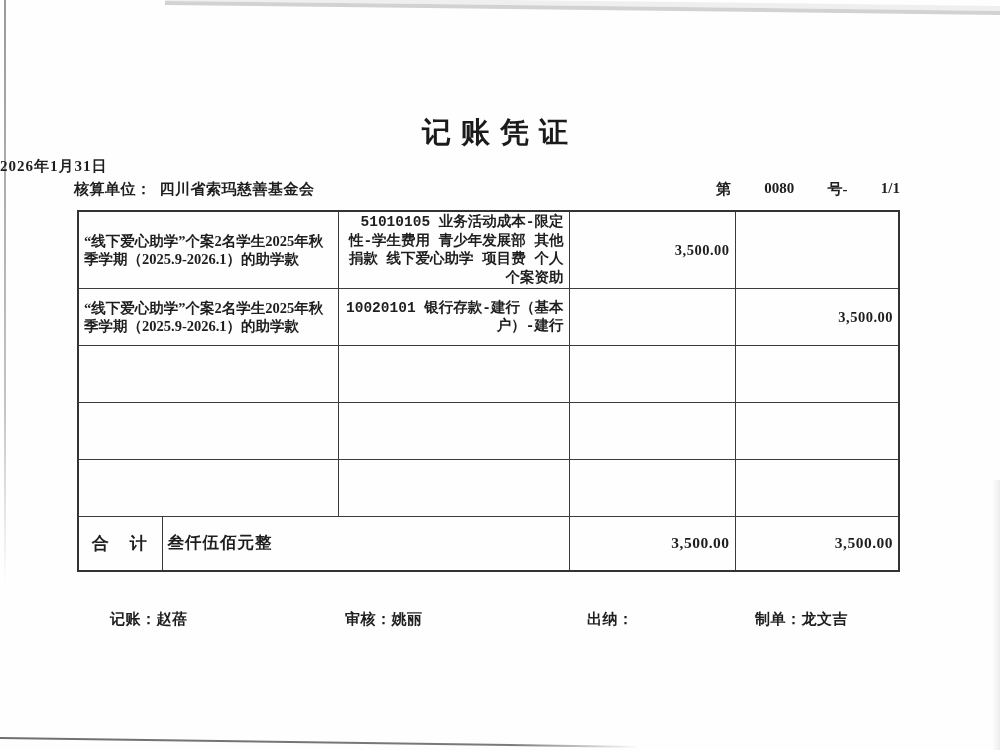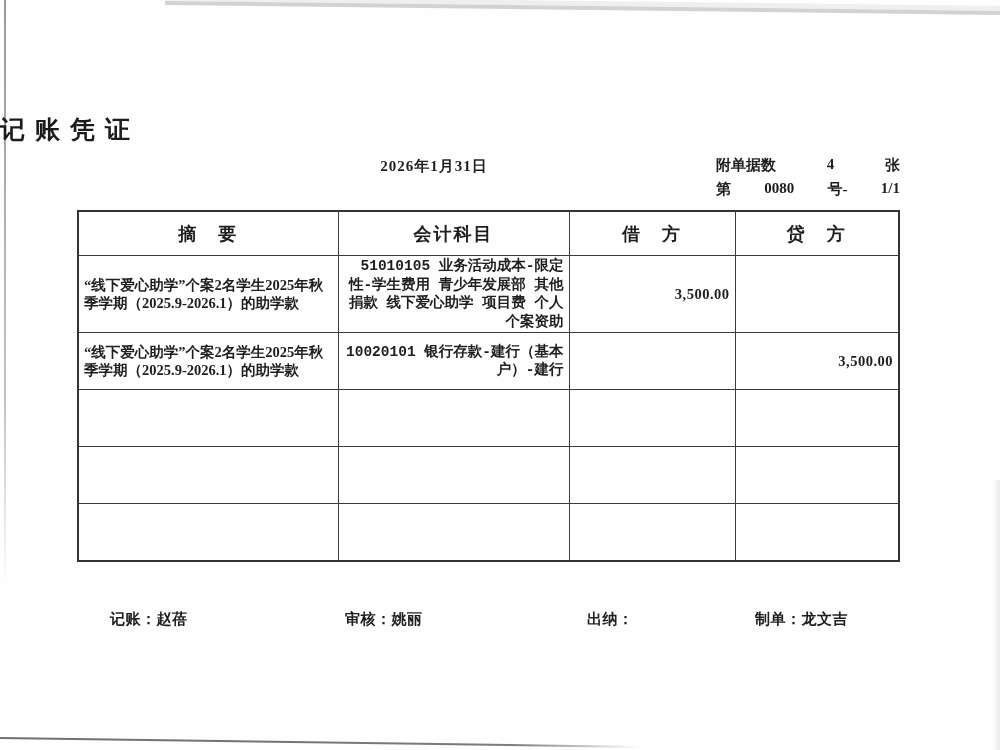--- a/index.html
+++ b/index.html
@@ -27,25 +27,25 @@
     position:absolute;left:0;top:737px;width:640px;height:2px;
     background:linear-gradient(90deg,#6f6f6f 0%,#7a7a7a 80%,rgba(130,130,130,0));
     transform:rotate(0.8deg);transform-origin:left top;
   }
   .edge-right-shadow{
     position:absolute;right:0;top:480px;width:8px;height:270px;
     background:linear-gradient(90deg,rgba(0,0,0,0),rgba(0,0,0,0.07));
   }
 
   .title{
-    position:absolute;left:0;top:113px;width:1000px;text-align:left;
-    font-size:25px;font-weight:bold;letter-spacing:10px;color:#1b1b1b;
+    position:absolute;left:0;top:113px;width:1000px;text-align:center;
+    font-size:29px;font-weight:bold;letter-spacing:10px;color:#1b1b1b;
   }
   .date{
-    position:absolute;left:0;top:157px;width:868px;text-align:center;
+    position:absolute;left:0;top:157px;width:868px;text-align:left;
     font-size:15px;font-weight:600;letter-spacing:1px;
   }
   .meta-right{position:absolute;left:716px;width:184px;font-size:15px;font-weight:600;}
   .meta-line{display:flex;justify-content:space-between;}
   .meta-attach{top:156px;}
   .meta-number{top:180px;}
   .unit-line{
     position:absolute;left:74px;top:180px;font-size:15px;font-weight:600;letter-spacing:0.5px;
   }
   .unit-line .unit-name{margin-left:8px;}
@@ -86,48 +86,40 @@
 
   <div class="edge-top-tint"></div>
   <div class="edge-top"></div>
   <div class="edge-left"></div>
   <div class="edge-bottom"></div>
   <div class="edge-right-shadow"></div>
 
   <div class="title">记账凭证</div>
   <div class="date">2026年1月31日</div>
 
-  <div class="meta-right meta-line meta-attach">
-    <span>附单据数</span>
-    <span>4</span>
-    <span>张</span>
-  </div>
   <div class="meta-right meta-line meta-number">
     <span>第</span>
     <span>0080</span>
     <span>号-</span>
     <span>1/1</span>
   </div>
 
+  <div class="unit-line">
+    <span>核算单位：</span><span class="unit-name">四川省索玛慈善基金会</span>
+  </div>
 
   <table class="voucher">
     <colgroup>
       <col style="width:84px">
         <col style="width:176px">
         <col style="width:231px">
       <col style="width:166px">
         <col style="width:164px">
     </colgroup>
     <tbody>
-        <tr class="hdr">
-      <th colspan="2">摘　要</th>
-      <th>会计科目</th>
-      <th>借　方</th>
-      <th>贷　方</th>
-    </tr>
     <tr class="data">
       <td colspan="2" class="summary">“线下爱心助学”个案2名学生2025年秋季学期（2025.9-2026.1）的助学款</td>
       <td class="subject">51010105 业务活动成本-限定性-学生费用 青少年发展部 其他捐款 线下爱心助学 项目费 个人 个案资助</td>
       <td class="amount">3,500.00</td>
       <td class="amount"></td>
     </tr>
     <tr class="data">
       <td colspan="2" class="summary">“线下爱心助学”个案2名学生2025年秋季学期（2025.9-2026.1）的助学款</td>
       <td class="subject">10020101 银行存款-建行（基本户）-建行</td>
       <td class="amount"></td>
@@ -144,20 +136,26 @@
       <td class="subject"></td>
       <td class="amount"></td>
       <td class="amount"></td>
     </tr>
     <tr class="data">
       <td colspan="2" class="summary"></td>
       <td class="subject"></td>
       <td class="amount"></td>
       <td class="amount"></td>
     </tr>
+    <tr class="total">
+      <td class="total-label">合　计</td>
+      <td colspan="2" class="total-words">叁仟伍佰元整</td>
+      <td class="amount">3,500.00</td>
+      <td class="amount">3,500.00</td>
+    </tr>
   </tbody>
     </table>
 
   <div class="footer">
     <span class="sig sig-book"><span>记账：</span><span>赵蓓</span></span>
     <span class="sig sig-review"><span>审核：</span><span>姚丽</span></span>
     <span class="sig sig-cash"><span>出纳：</span><span></span></span>
     <span class="sig sig-prep"><span>制单：</span><span>龙文吉</span></span>
   </div>
 

